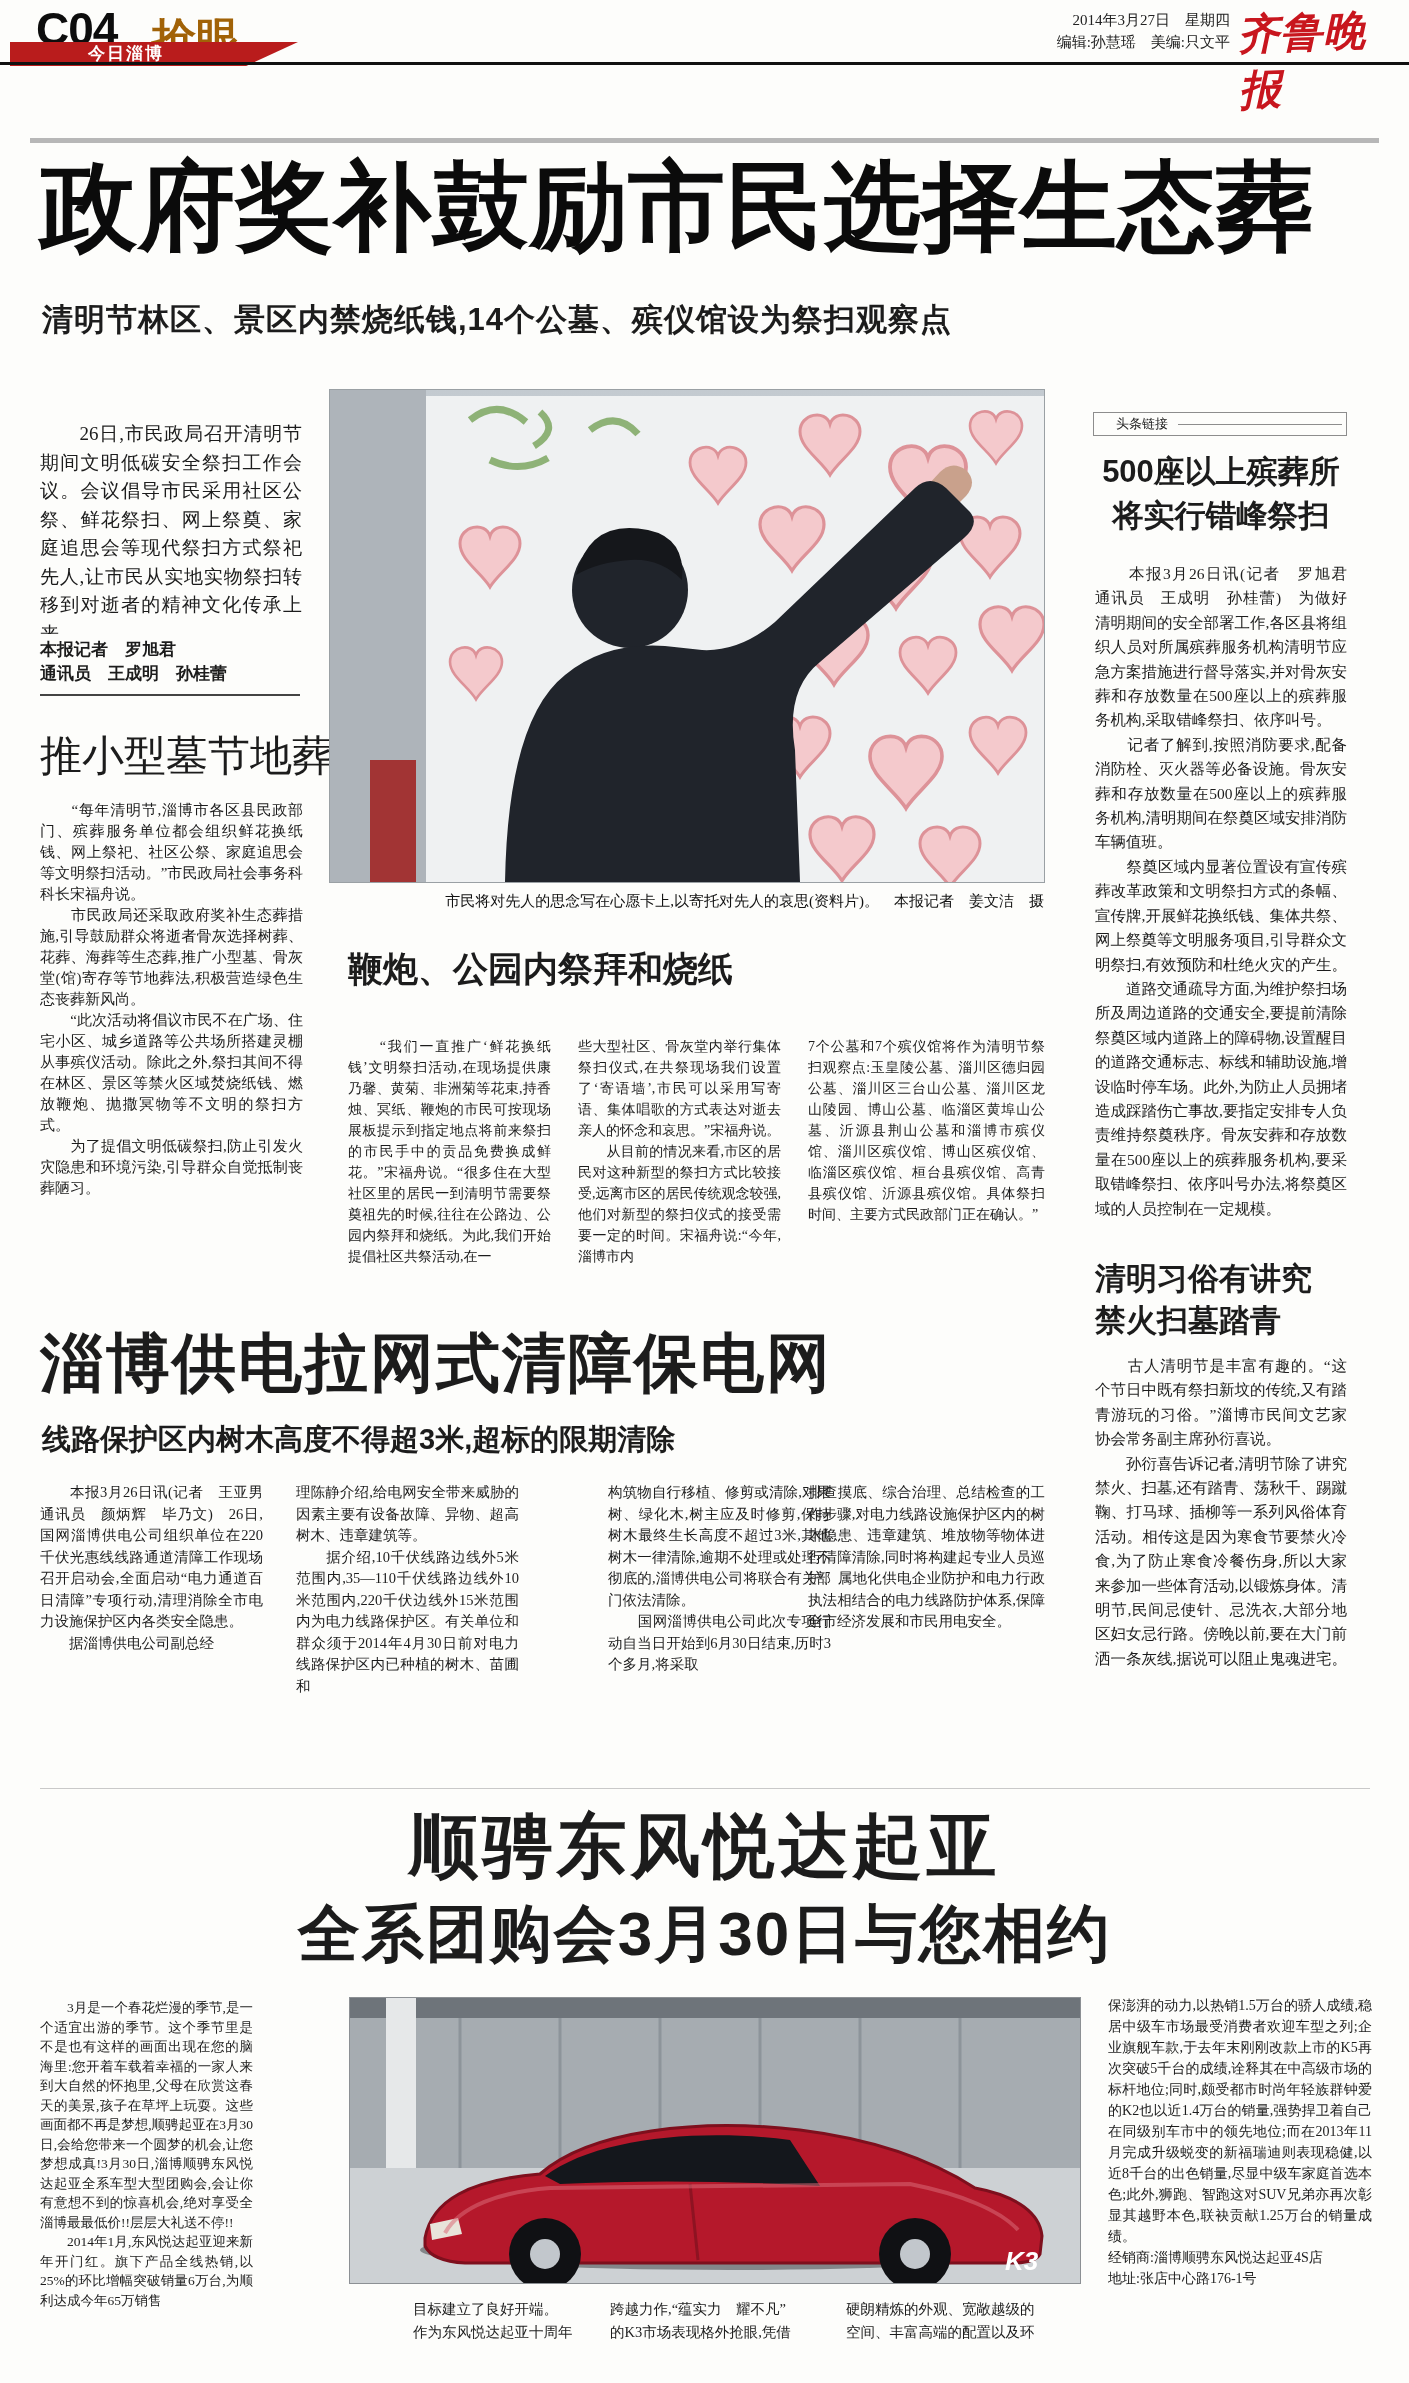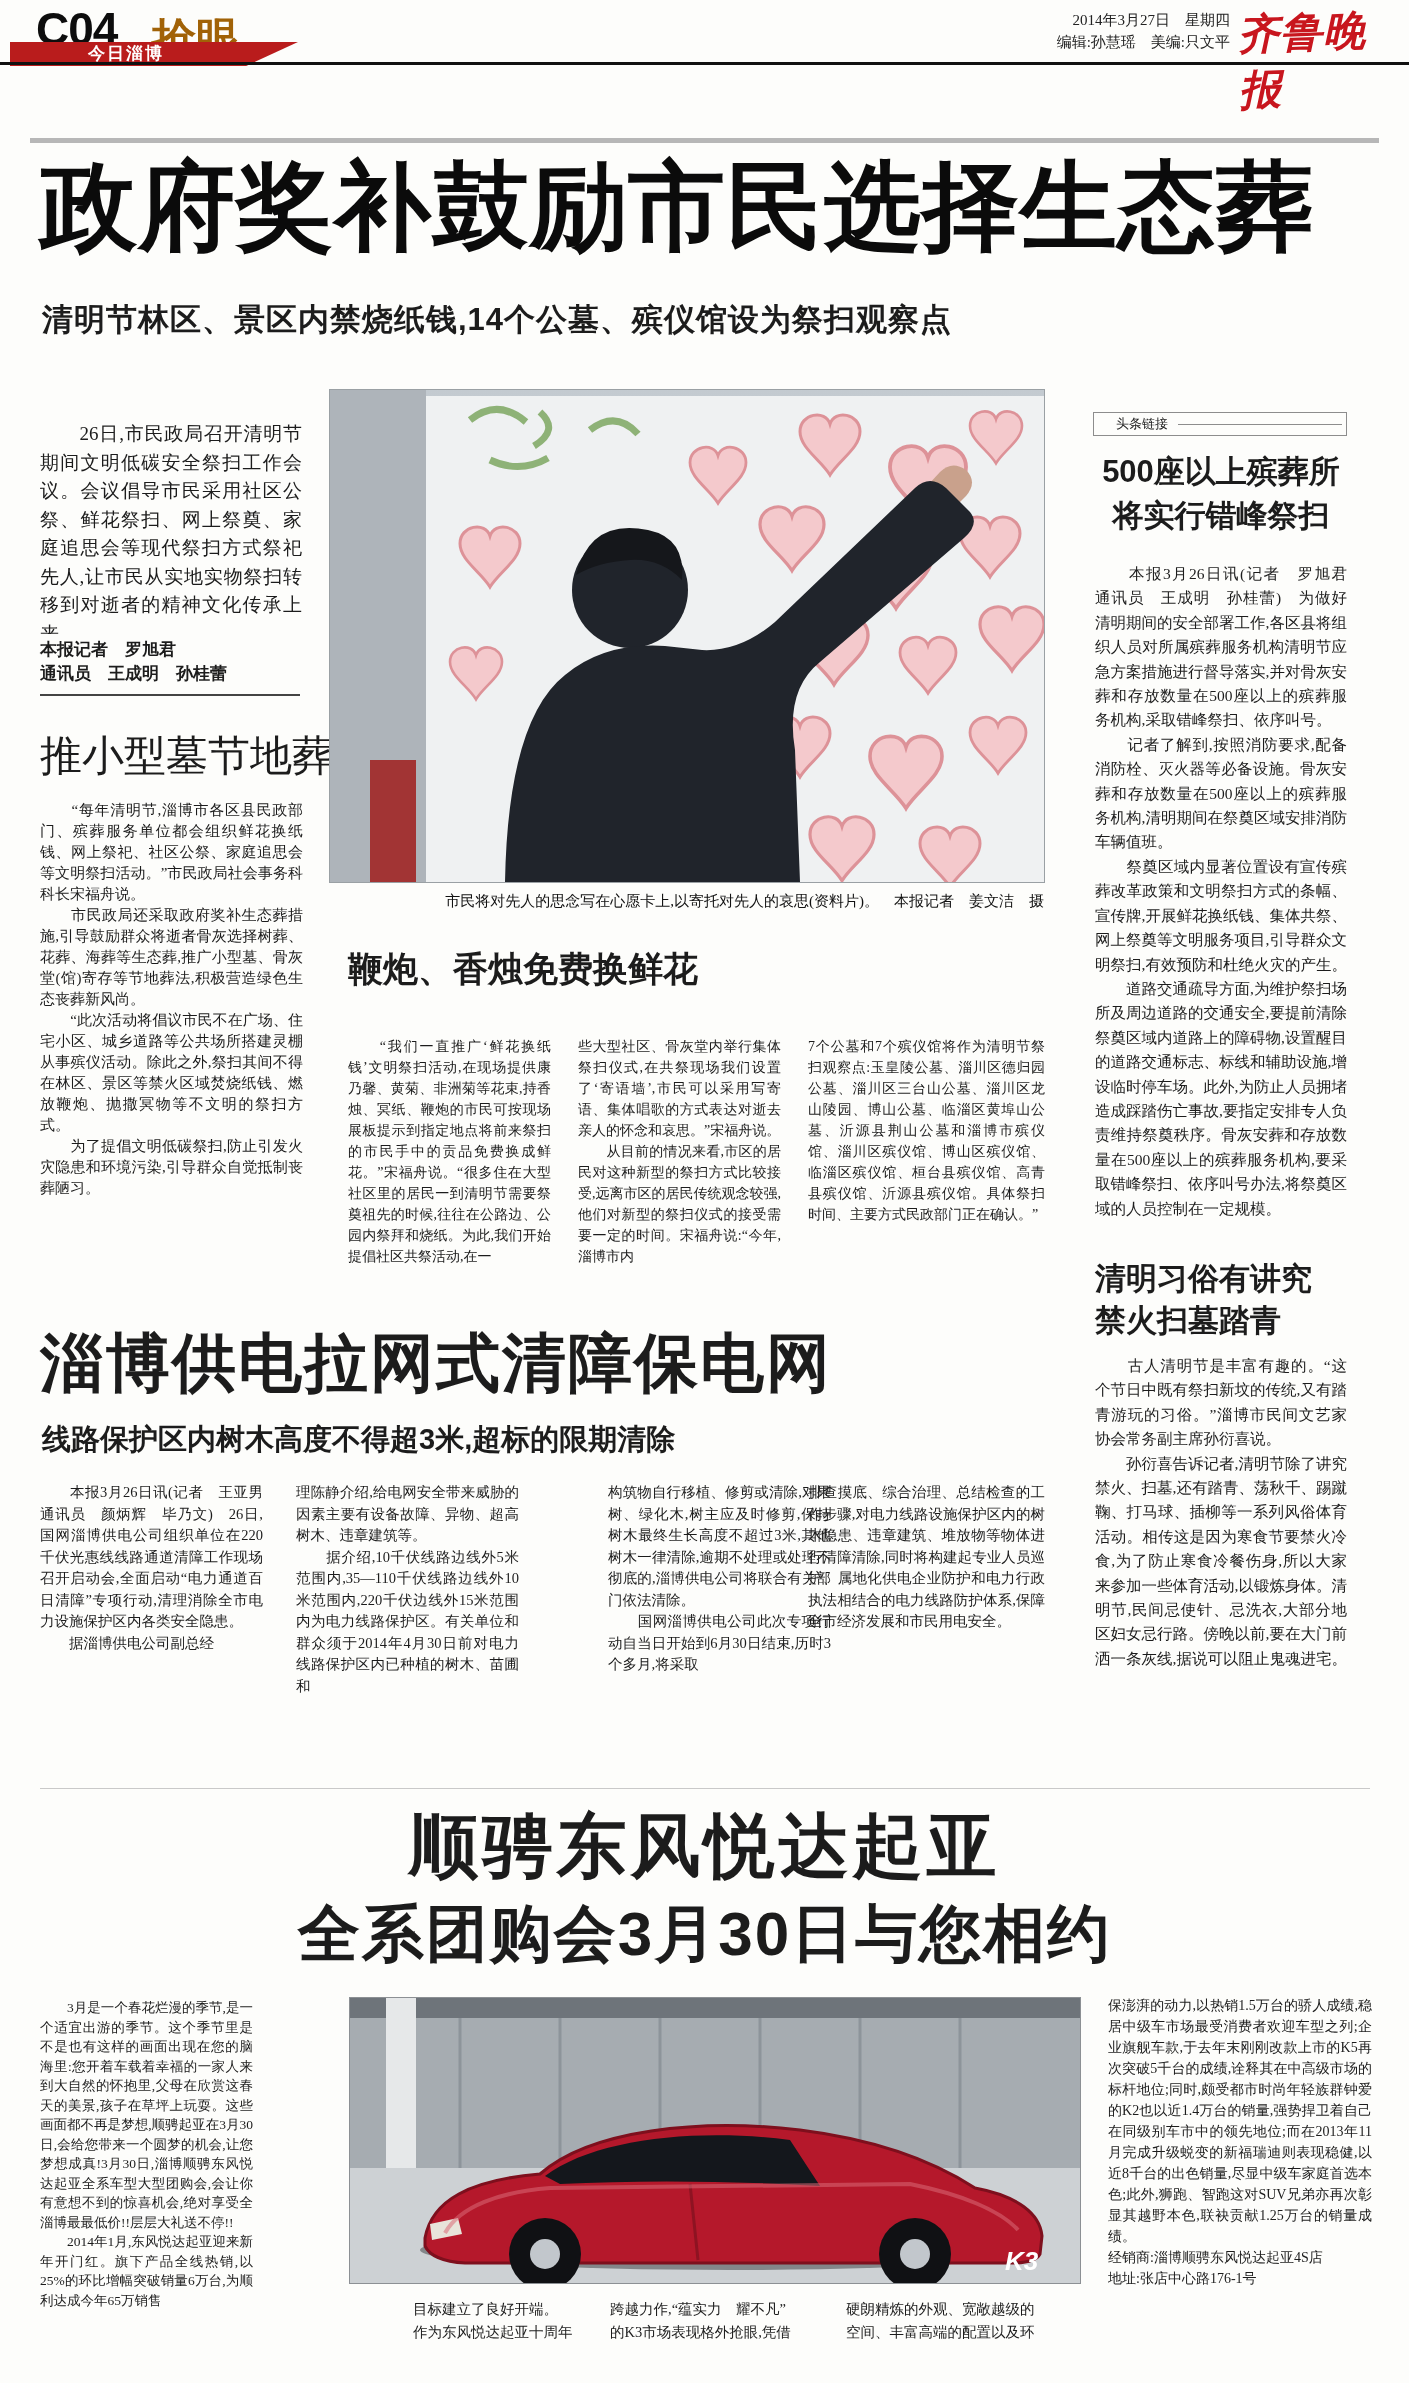--- a/index.html
+++ b/index.html
@@ -134,21 +134,21 @@
       <g fill="#20242b">
         <path d="M575 120 L610 82 Q622 70 636 80 Q648 92 636 106 L600 142 Z" fill="#c9a18c"></path>
         <circle cx="300" cy="200" r="58"></circle>
         <path d="M246 185 Q260 128 318 140 Q356 148 352 190 Q330 168 300 170 Q268 172 246 185 Z" fill="#15171b"></path>
         <path d="M175 492 Q178 330 235 285 Q275 252 335 256 L372 260 Q410 262 445 232 L585 98 Q600 84 616 98 L640 122 Q650 134 634 148 L490 272 Q455 300 465 360 L470 492 Z"></path>
       </g>
     </svg>
   </div>
   <div class="abs caption">市民将对先人的思念写在心愿卡上,以寄托对先人的哀思(资料片)。　本报记者　姜文洁　摄</div>
 
-  <div class="abs f-title sans">鞭炮、香烛免费换鲜花</div>
+  <div class="abs f-title sans">鞭炮、公园内祭拜和烧纸</div>
   <div class="abs fcol fc1 just pre">　　“我们一直推广‘鲜花换纸钱’文明祭扫活动,在现场提供康乃馨、黄菊、非洲菊等花束,持香烛、冥纸、鞭炮的市民可按现场展板提示到指定地点将前来祭扫的市民手中的贡品免费换成鲜花。”宋福舟说。“很多住在大型社区里的居民一到清明节需要祭奠祖先的时候,往往在公路边、公园内祭拜和烧纸。为此,我们开始提倡社区共祭活动,在一</div>
   <div class="abs fcol fc2 just pre">些大型社区、骨灰堂内举行集体祭扫仪式,在共祭现场我们设置了‘寄语墙’,市民可以采用写寄语、集体唱歌的方式表达对逝去亲人的怀念和哀思。”宋福舟说。
 　　从目前的情况来看,市区的居民对这种新型的祭扫方式比较接受,远离市区的居民传统观念较强,他们对新型的祭扫仪式的接受需要一定的时间。宋福舟说:“今年,淄博市内</div>
   <div class="abs fcol fc3 just pre">7个公墓和7个殡仪馆将作为清明节祭扫观察点:玉皇陵公墓、淄川区德归园公墓、淄川区三台山公墓、淄川区龙山陵园、博山公墓、临淄区黄埠山公墓、沂源县荆山公墓和淄博市殡仪馆、淄川区殡仪馆、博山区殡仪馆、临淄区殡仪馆、桓台县殡仪馆、高青县殡仪馆、沂源县殡仪馆。具体祭扫时间、主要方式民政部门正在确认。”</div>
 
   <div class="abs linkbox">
     <span class="lbl">头条链接</span>
     <span class="ln"></span>
   </div>
   <div class="abs sb-title1 sans pre">500座以上殡葬所

